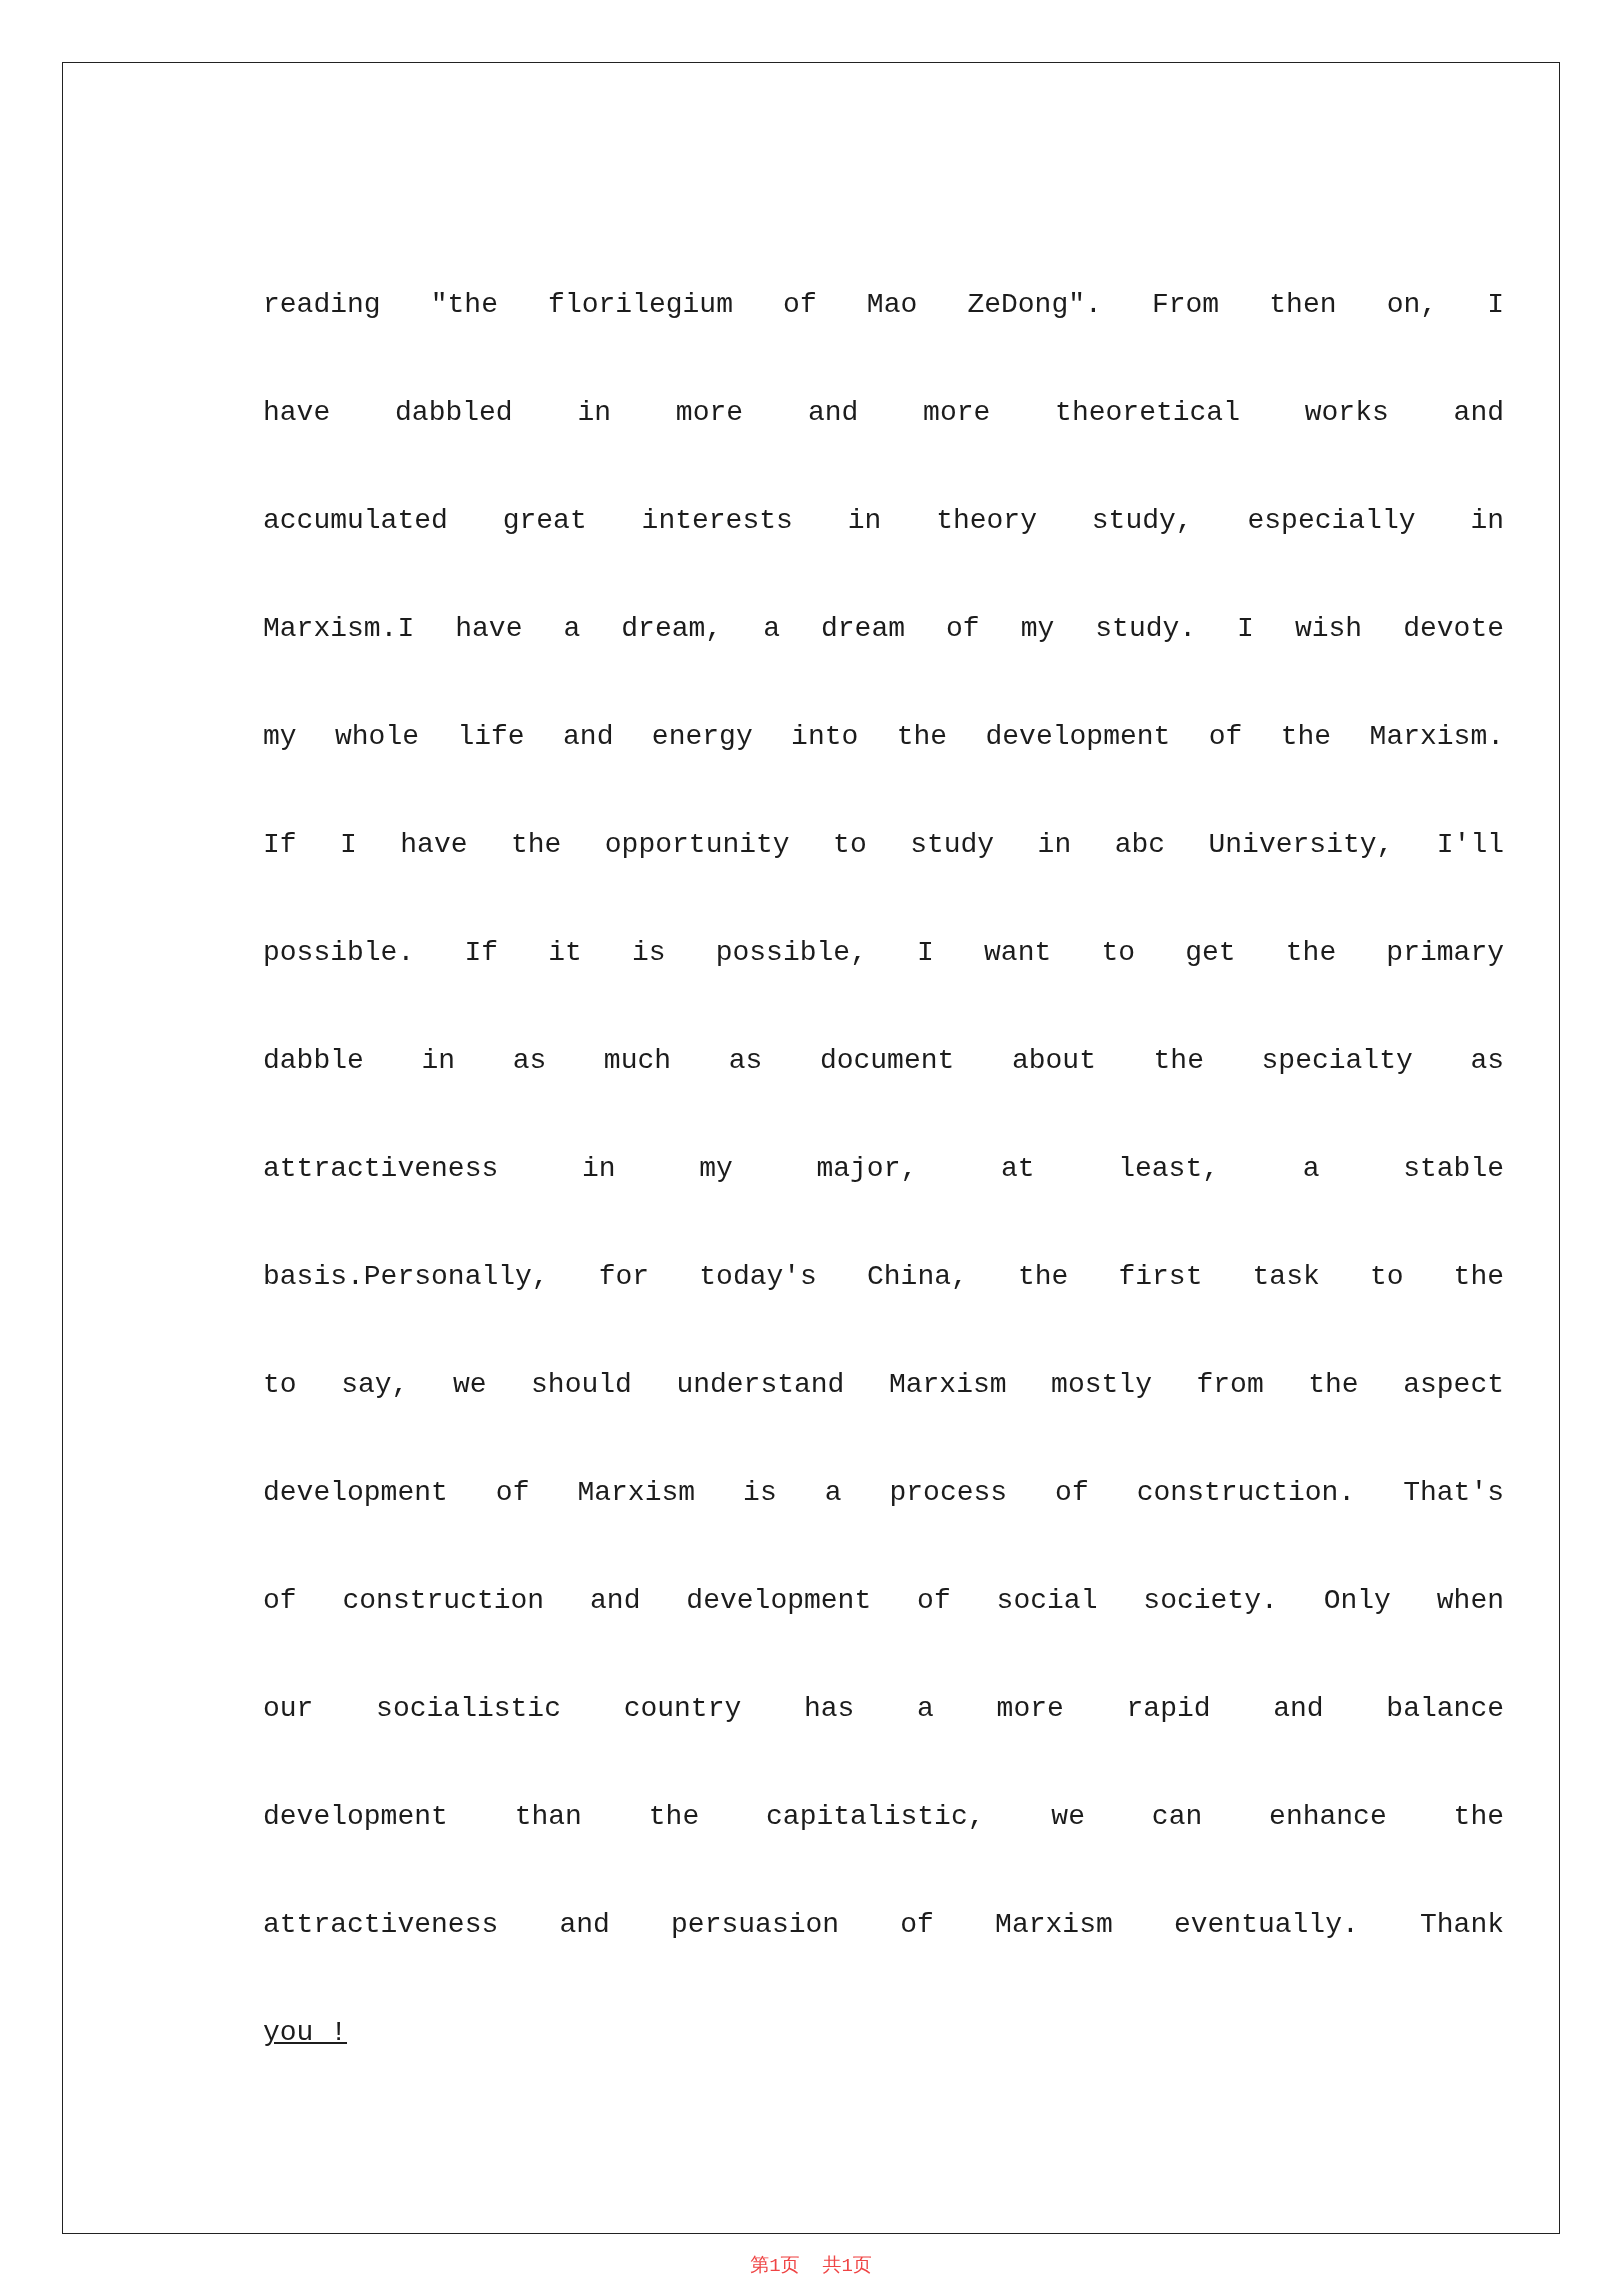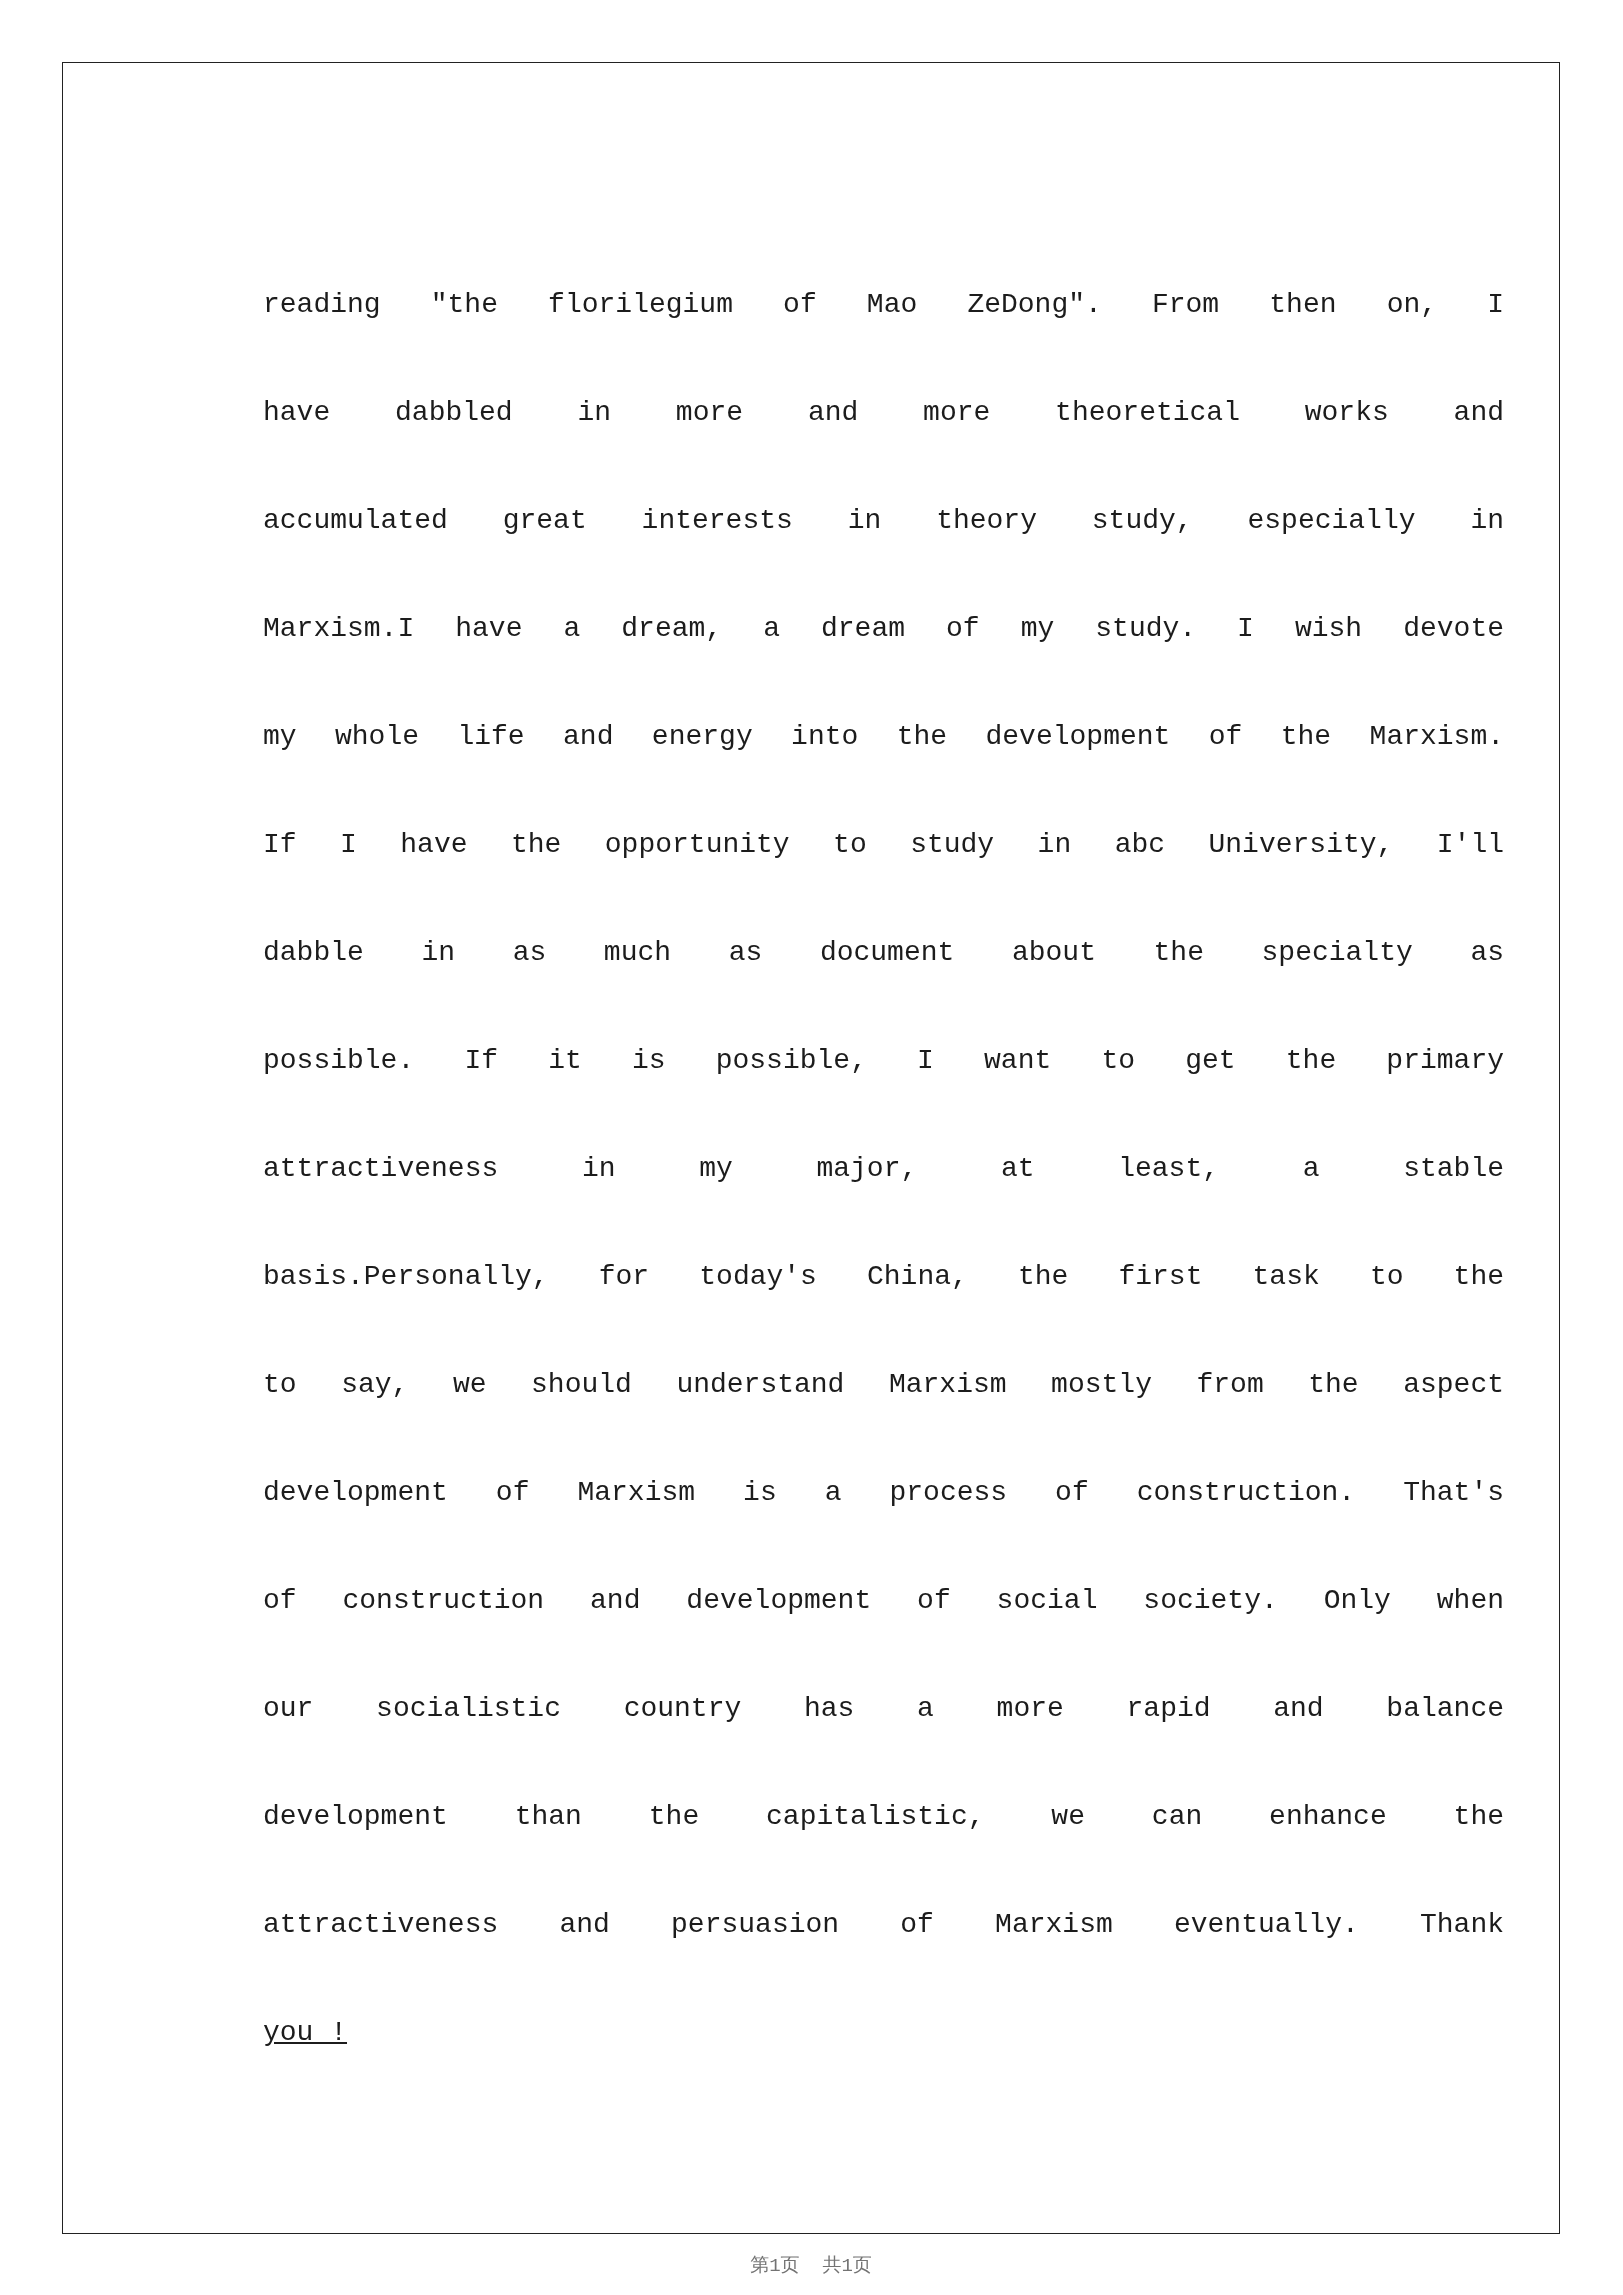--- a/index.html
+++ b/index.html
@@ -46,38 +46,38 @@
   }
   .page-footer {
     position: absolute;
     left: 0;
     right: 0;
     top: 2186px;
     text-align: center;
     font-size: 19px;
     line-height: 34px;
     white-space: pre;
-    color: #737373;
+    color: #ef4444;
     font-family: "Liberation Mono", "DejaVu Sans Mono", monospace;
   }
 </style>
 </head>
 <body>
 
 <div class="page-frame">
   <div class="text-block">
 
   <div class="line">reading "the florilegium of Mao ZeDong". From then on, I</div>
       <div class="line">have dabbled in more and more theoretical works and</div>
       <div class="line">accumulated great interests  in theory study, especially in</div>
       <div class="line">Marxism.I have a dream, a dream of my study. I  wish devote</div>
       <div class="line">my whole life and energy into the development of the Marxism.</div>
       <div class="line">If I  have the opportunity to study in abc University, I'll</div>
+      <div class="line">possible. If it is possible, I want to get the  primary</div>
       <div class="line">dabble in as much as  document about the specialty as</div>
-      <div class="line">possible. If it is possible, I want to get the  primary</div>
       <div class="line">attractiveness in my major, at least, a stable</div>
       <div class="line">basis.Personally, for  today's China, the first task to the</div>
       <div class="line">to say, we should understand Marxism mostly from the aspect</div>
       <div class="line">development of Marxism is a process of  construction. That's</div>
       <div class="line">of construction and development of social society. Only when</div>
       <div class="line">our socialistic  country has a more rapid and balance</div>
       <div class="line">development than the capitalistic, we can  enhance the</div>
       <div class="line">attractiveness and persuasion of Marxism eventually. Thank</div>
       <div class="line last">you !</div>
     </div>

